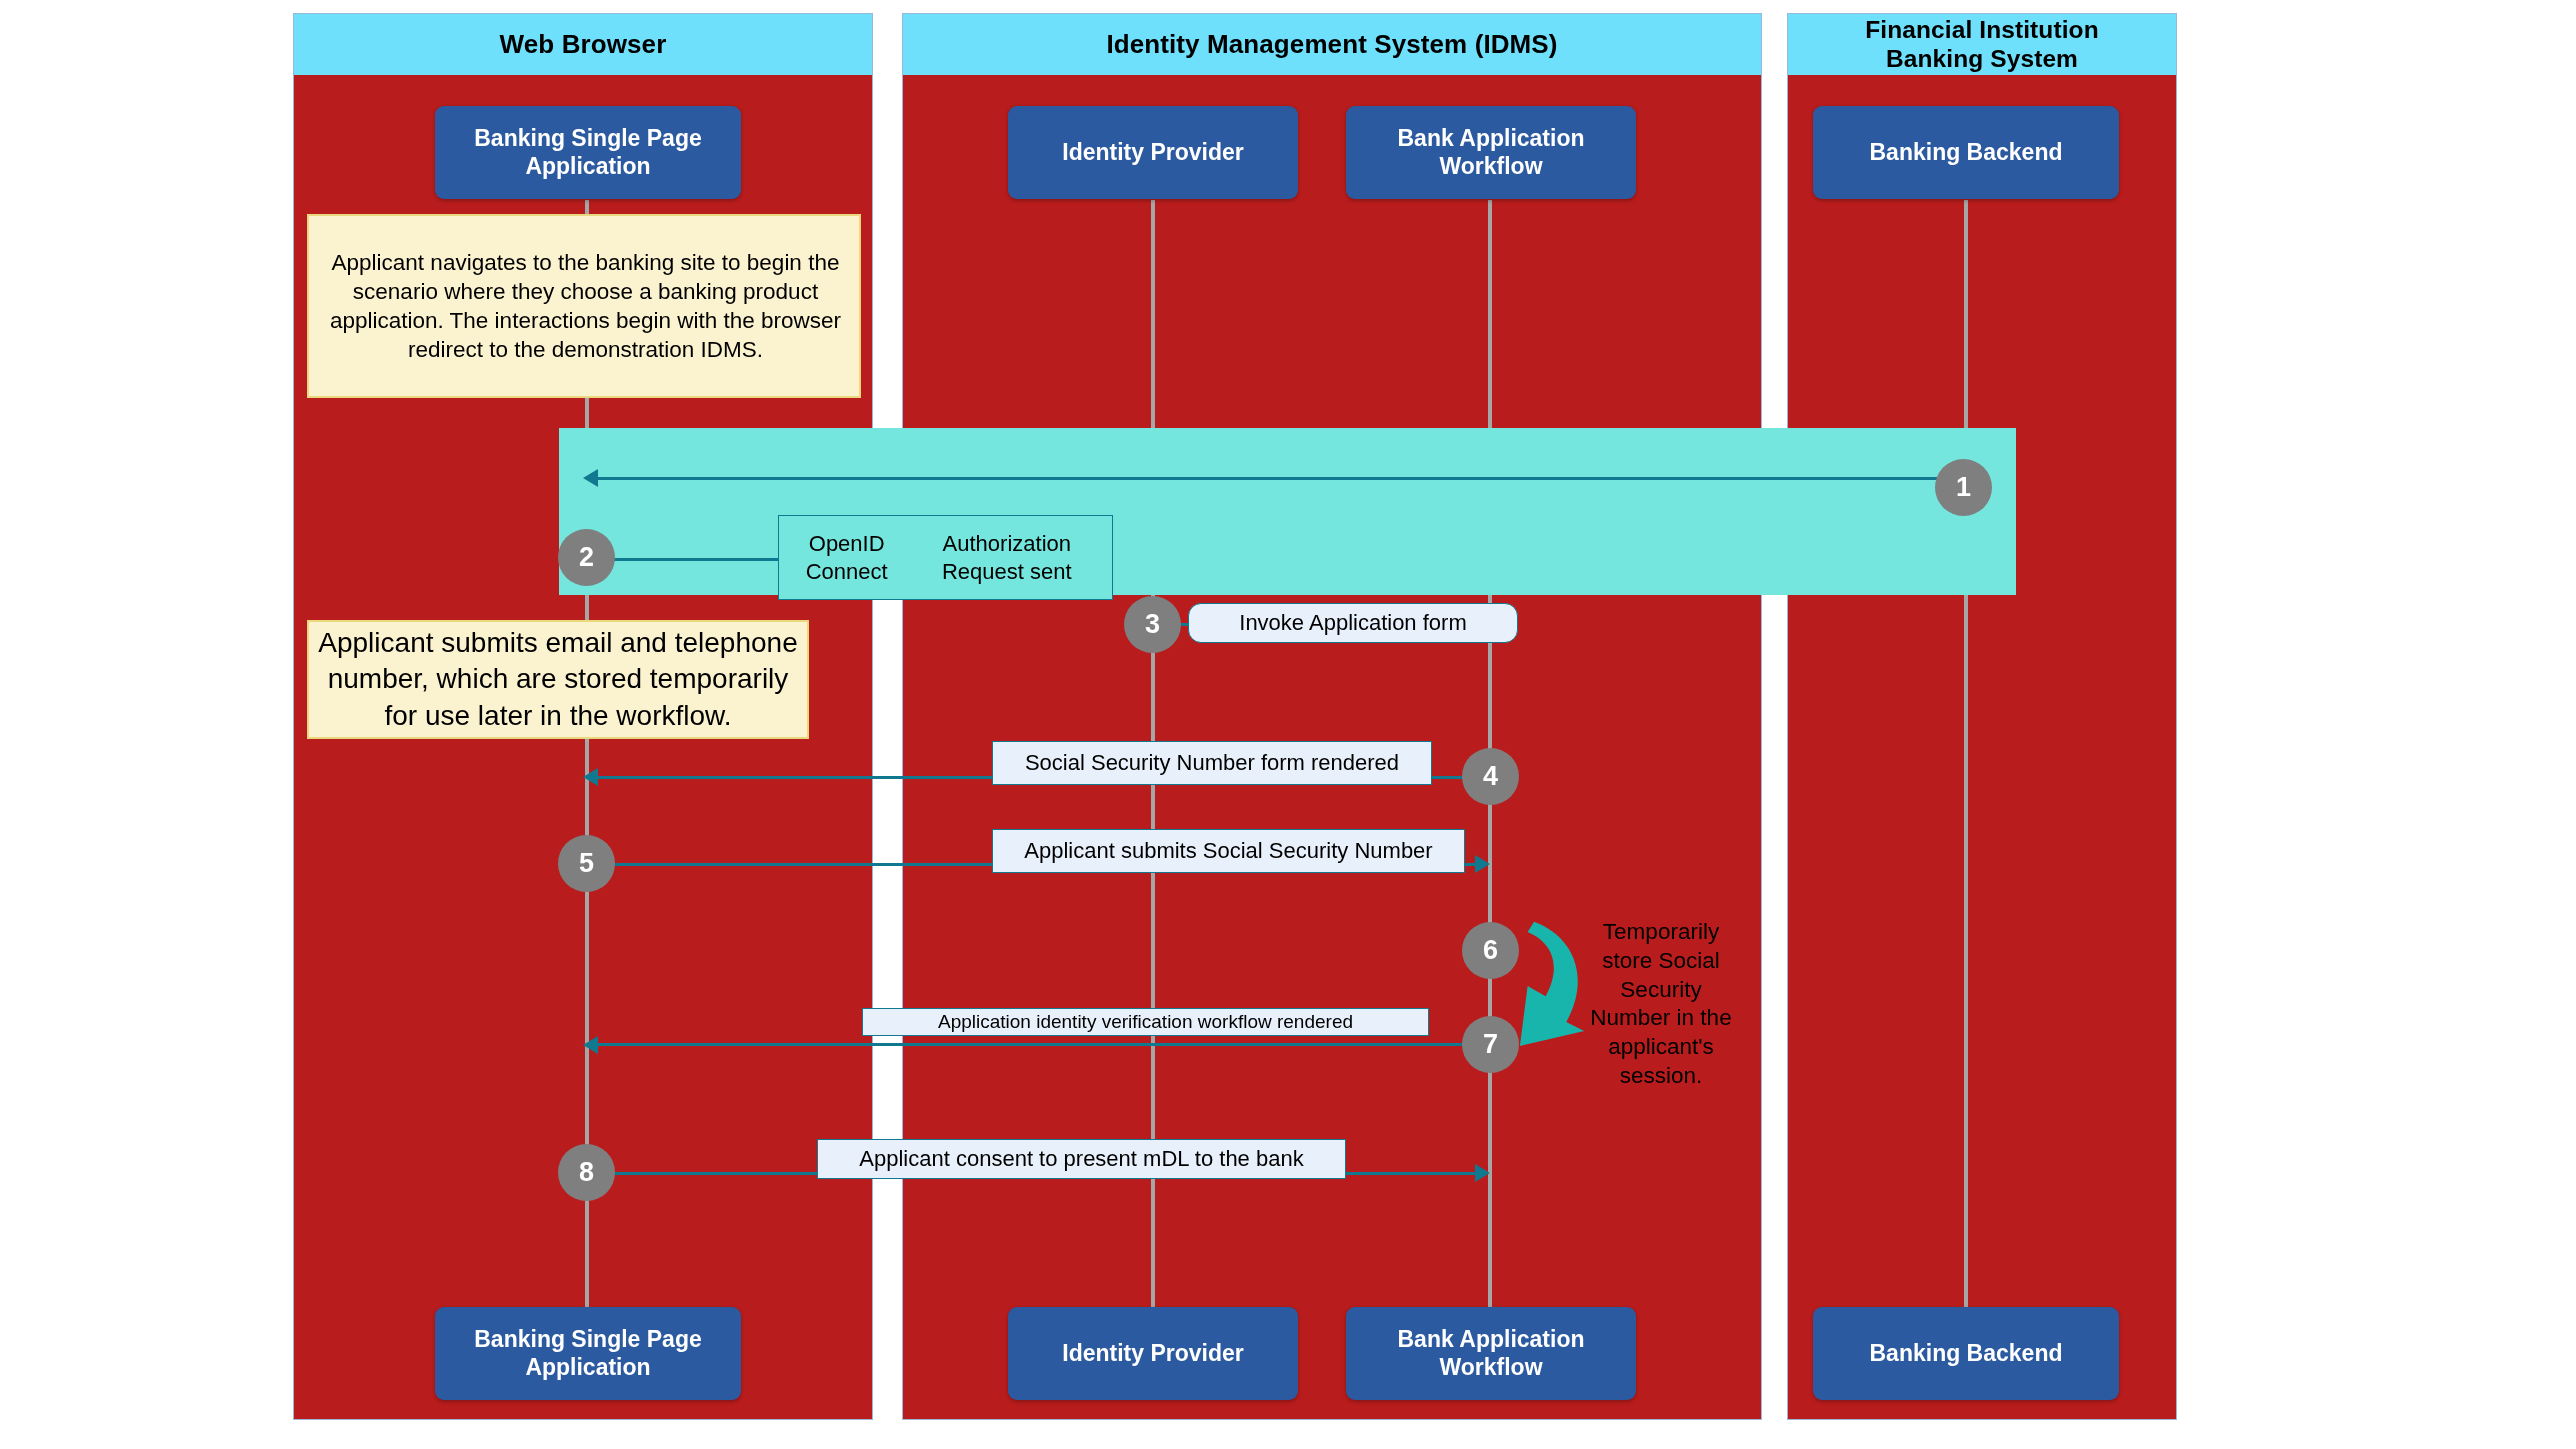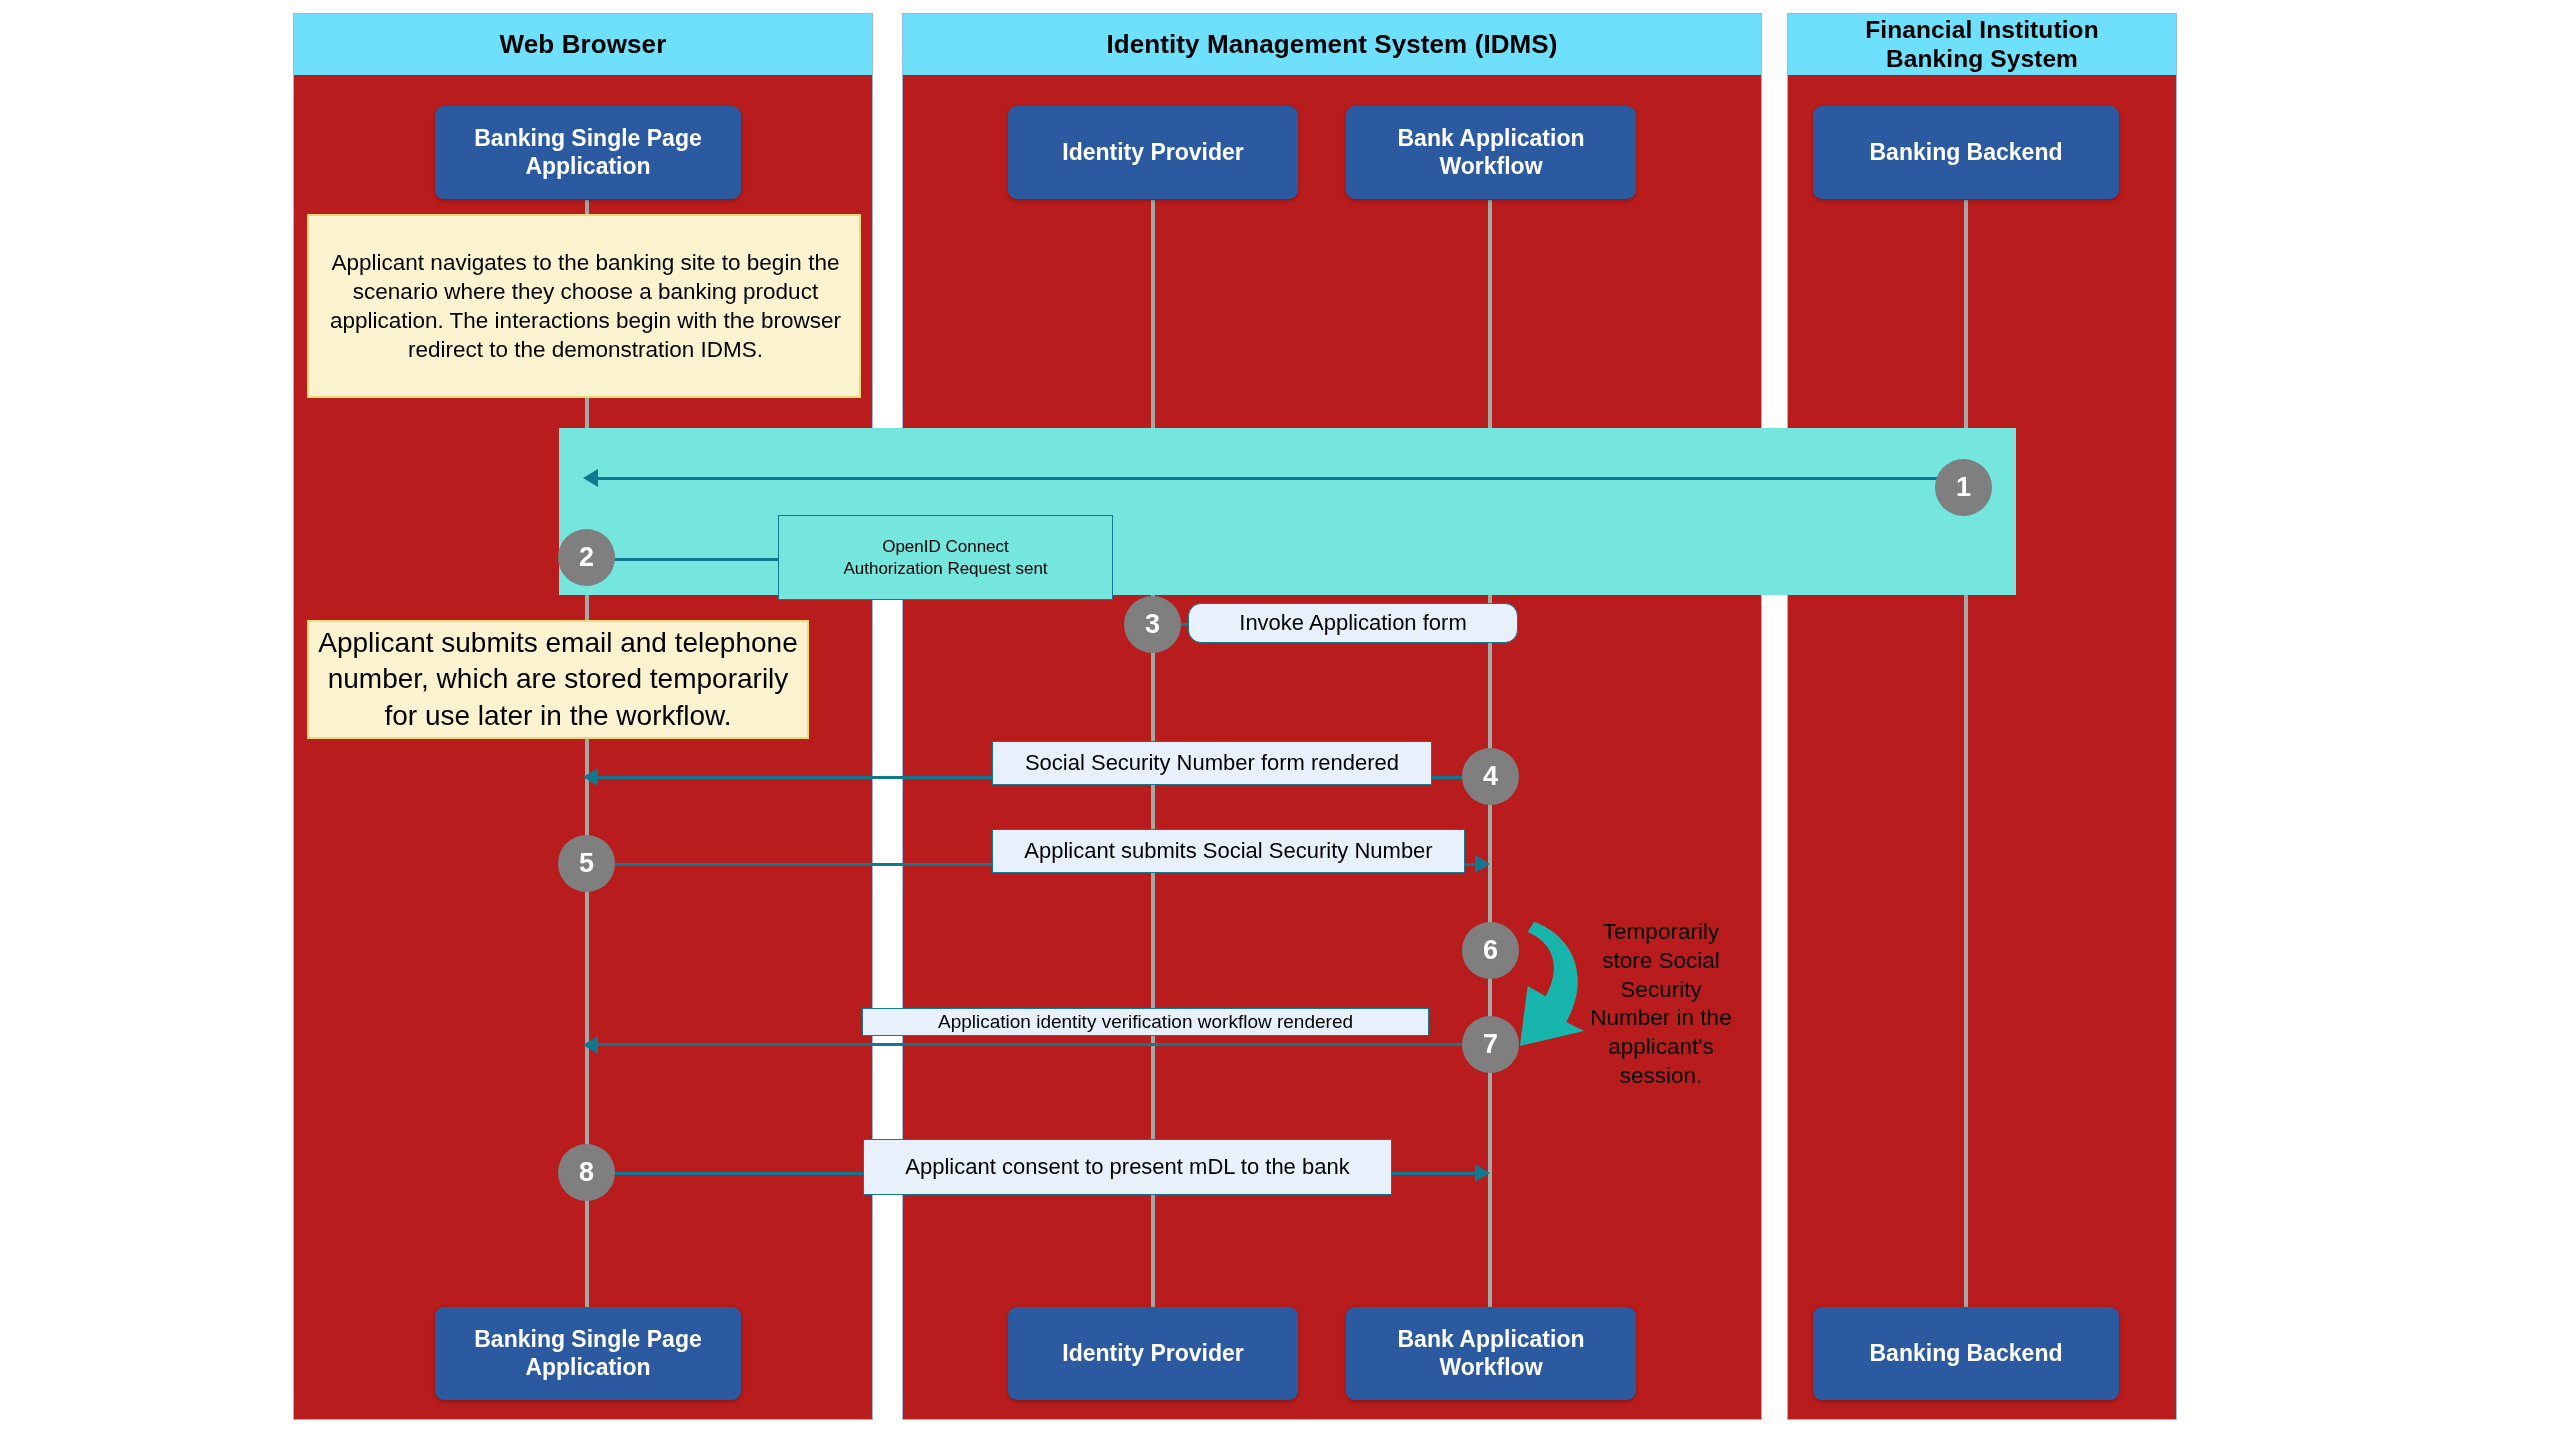--- a/index.html
+++ b/index.html
@@ -188,21 +188,21 @@
 
   <div class="band" style="left:559px; top:428px; width:1457px; height:167px;"></div>
 
   <div class="msg-line" style="left:596px; top:477px; width:1365px;"></div>
   <div class="arrowhead left" style="left:583px; top:469px;"></div>
   <div class="marker" style="left:1935px; top:459px; width:57px; height:57px; font-size:27px;">
     <span>1</span>
   </div>
 
   <div class="msg-line" style="left:585px; top:558px; width:206px;"></div>
-  <div class="msg-label on-band two-line" style="left:778px; top:515px; width:335px; height:85px; font-size:17px; flex-direction:column;">
+  <div class="msg-label on-band two-line" style="left:778px; top:515px; width:335px; height:85px; font-size:22px; flex-direction:row;">
     <span>OpenID Connect</span>
     <span>Authorization Request sent</span>
   </div>
   <div class="marker" style="left:558px; top:529px; width:57px; height:57px; font-size:27px;">
     <span>2</span>
   </div>
 
   <div class="msg-line" style="left:1153px; top:623px; width:322px;"></div>
   <div class="arrowhead right" style="left:1475px; top:615px;"></div>
   <div class="msg-label" style="left:1188px; top:603px; width:330px; height:40px; font-size:22px;border-radius:13px;">
@@ -254,21 +254,21 @@
   <div class="arrowhead left" style="left:583px; top:1036px;"></div>
   <div class="msg-label" style="left:817px; top:1008px; width:567px; height:28px; font-size:19px;margin-left:45px;">
     <span>Application identity verification workflow rendered</span>
   </div>
   <div class="marker" style="left:1462px; top:1016px; width:57px; height:57px; font-size:27px;">
     <span>7</span>
   </div>
 
   <div class="msg-line" style="left:585px; top:1172px; width:890px;"></div>
   <div class="arrowhead right" style="left:1475px; top:1164px;"></div>
-  <div class="msg-label" style="left:863px; top:1139px; width:529px; height:56px; font-size:22px;">
+  <div class="msg-label" style="left:817px; top:1139px; width:529px; height:40px; font-size:22px;">
     <span>Applicant consent to present mDL to the bank</span>
   </div>
   <div class="marker" style="left:558px; top:1144px; width:57px; height:57px; font-size:27px;">
     <span>8</span>
   </div>
 
   <div class="actor" style="left:435px; top:1307px; width:306px; height:93px; font-size:23px; flex-direction:column;">
     <span>Banking Single Page</span>
     <span>Application</span>
   </div>

